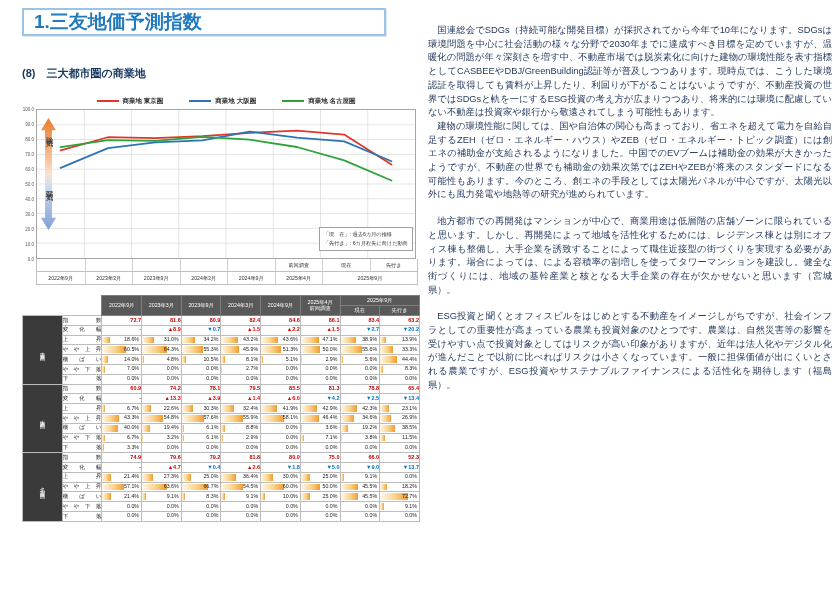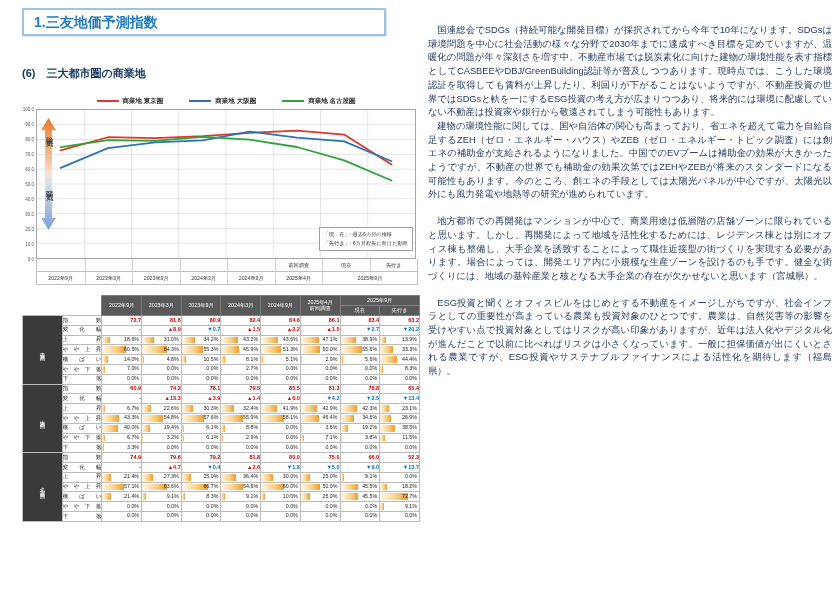--- a/index.html
+++ b/index.html
@@ -3,21 +3,21 @@
 <meta charset="utf-8">
 <style>
   html,body{margin:0;padding:0;background:#ffffff;}
   body{width:840px;height:600px;position:relative;overflow:hidden;
        font-family:"Liberation Sans","DejaVu Sans",sans-serif;color:#222;}
   .panel{position:absolute;top:8px;}
   #left-panel{left:22px;width:398px;}
   #right-panel{left:428px;width:404px;}
 
   .title-box{border:2px solid #9dc3e6;background:#fff;height:24px;line-height:24px;
-             padding-left:10px;font-size:14px;font-weight:bold;color:#1f7ac0;
+             padding-left:10px;font-size:19px;font-weight:bold;color:#1f7ac0;
              box-shadow:1px 1px 0 #dce9f5;}
   #left-panel .title-box{width:350px;}
   #right-panel .title-box{width:356px;}
 
   .subtitle{margin-top:30px;font-size:11px;font-weight:bold;color:#17375e;}
 
   
   #chart-block{margin-top:12px;margin-left:14px;width:380px;}
   #legend{display:flex;justify-content:center;gap:26px;height:16px;align-items:center;}
   .legend-item{display:flex;align-items:center;gap:4px;font-size:6.5px;color:#333;font-weight:bold;}
@@ -70,21 +70,21 @@
   #topic-body p{margin:0;text-indent:1em;}
   #topic-body p.gap{margin-top:13px;}
 </style>
 </head>
 <body>
 
 <div id="left-panel" class="panel">
   <div class="title-box">
     <span>1.三友地価予測指数</span>
   </div>
-  <div class="subtitle">(6)　三大都市圏の商業地</div>
+  <div class="subtitle">(8)　三大都市圏の商業地</div>
 
   <div id="chart-block">
     <div id="legend">
         <div class="legend-item">
           <span class="legend-swatch" style="background: rgb(224, 54, 43);"></span>
           <span>商業地 東京圏</span>
         </div>
         <div class="legend-item">
           <span class="legend-swatch" style="background: rgb(46, 116, 181);"></span>
           <span>商業地 大阪圏</span>
@@ -738,16 +738,16 @@
           </td>
         </tr>
       </tbody>
   </table>
 </div>
 
 <div id="right-panel" class="panel">
   <div id="topic-body">
       <p>国連総会でSDGs（持続可能な開発目標）が採択されてから今年で10年になります。SDGsは環境問題を中心に社会活動の様々な分野で2030年までに達成すべき目標を定めていますが、温暖化の問題が年々深刻さを増す中、不動産市場では脱炭素化に向けた建物の環境性能を表す指標としてCASBEEやDBJ/GreenBuilding認証等が普及しつつあります。現時点では、こうした環境認証を取得しても賃料が上昇したり、利回りが下がることはないようですが、不動産投資の世界ではSDGsと軌を一にするESG投資の考え方が広まりつつあり、将来的には環境に配慮していない不動産は投資家や銀行から敬遠されてしまう可能性もあります。</p>
       <p>建物の環境性能に関しては、国や自治体の関心も高まっており、省エネを超えて電力を自給自足するZEH（ゼロ・エネルギー・ハウス）やZEB（ゼロ・エネルギー・トピック調査）には創エネの補助金が支給されるようになりました。中国でのEVブームは補助金の効果が大きかったようですが、不動産の世界でも補助金の効果次第ではZEHやZEBが将来のスタンダードになる可能性もあります。今のところ、創エネの手段としては太陽光パネルが中心ですが、太陽光以外にも風力発電や地熱等の研究が進められています。</p>
-      <p class="gap">地方都市での再開発はマンションが中心で、商業用途は低層階の店舗ゾーンに限られていると思います。しかし、再開発によって地域を活性化するためには、レジデンス棟とは別にオフィス棟も整備し、大手企業を誘致することによって職住近接型の街づくりを実現する必要があります。場合によっては、開発エリア内に小規模な生産ゾーンを設けるのも手です。健全な街づくりには、地域の基幹産業と核となる大手企業の存在が欠かせないと思います（宮城県）。</p>
+      <p class="gap">地方都市での再開発はマンションが中心で、商業用途は低層階の店舗ゾーンに限られていると思います。しかし、再開発によって地域を活性化するためには、レジデンス棟とは別にオフィス棟も整備し、大手企業を誘致することによって職住近接型の街づくりを実現する必要があります。場合によっては、による容積率の割増しを使ってタワーマンションを建設し。健全な街づくりには、地域の基幹産業と核となる大手企業の存在が欠かせないと思います（宮城県）。</p>
       <p class="gap">ESG投資と聞くとオフィスビルをはじめとする不動産をイメージしがちですが、社会インフラとしての重要性が高まっている農業も投資対象のひとつです。農業は、自然災害等の影響を受けやすい点で投資対象としてはリスクが高い印象がありますが、近年は法人化やデジタル化が進んだことで以前に比べればリスクは小さくなっています。一般に担保価値が出にくいとされる農業ですが、ESG投資やサステナブルファイナンスによる活性化を期待します（福島県）。</p>
     </div>
 </div>
 
 </body></html>

